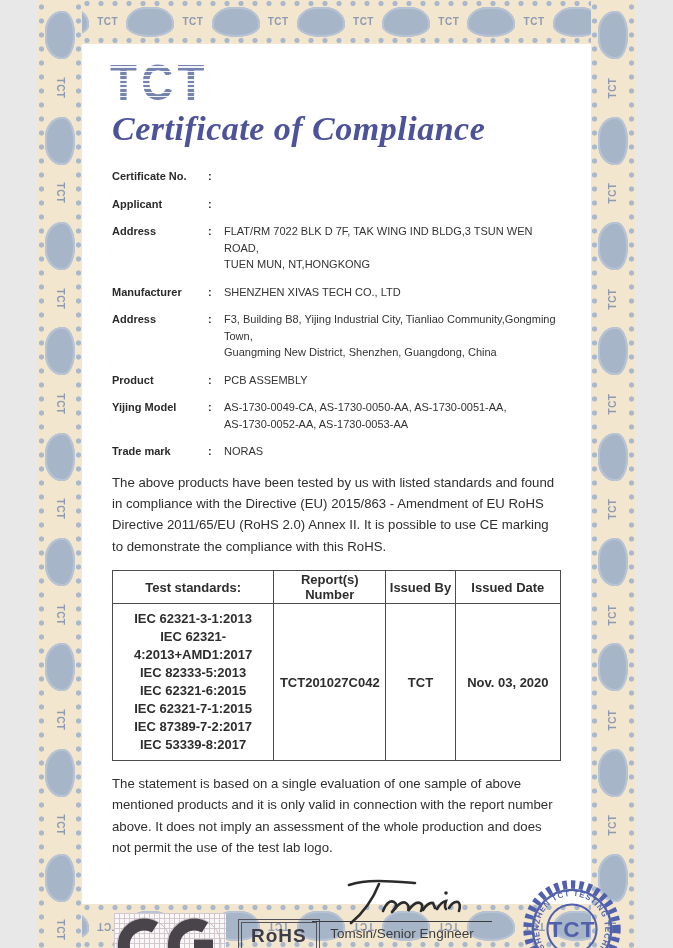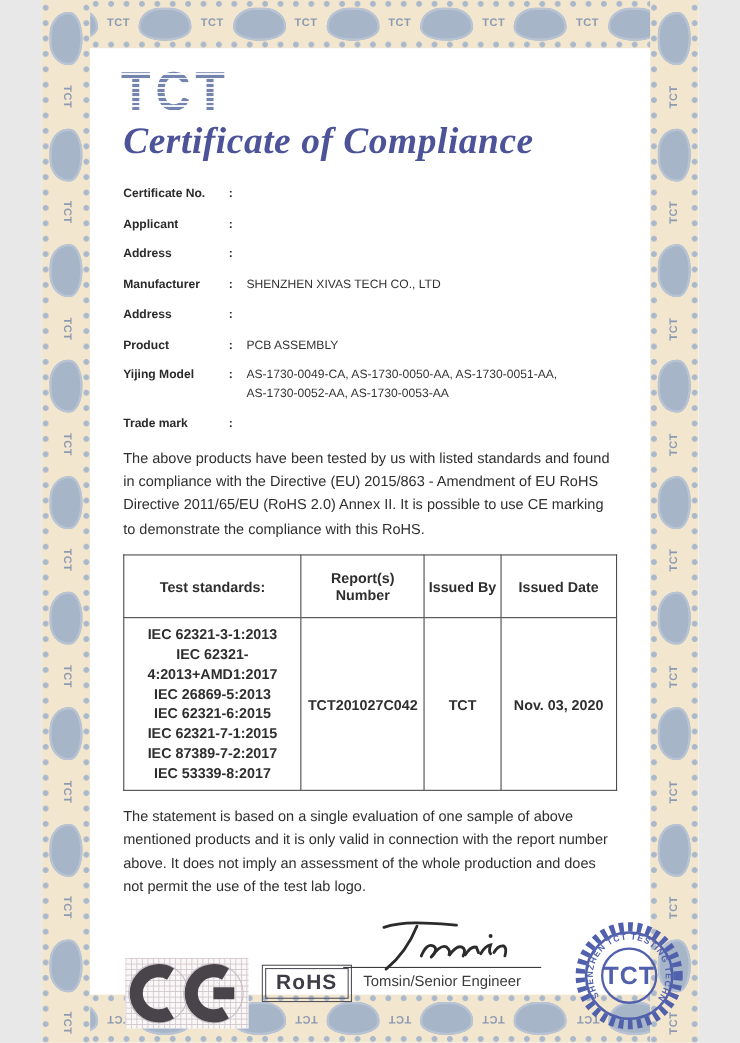--- a/index.html
+++ b/index.html
@@ -74,21 +74,21 @@
 
   
   .para { font-size:13.2px; line-height:1.62; color:#2f2f2f; margin-top:12px; }
 
   
   table.std { width:100%; border-collapse:collapse; margin-top:13px; }
   table.std th, table.std td {
     border:1px solid #4c4c4c; text-align:center; vertical-align:middle;
     font-size:13px; font-weight:bold; color:#2e2e2e;
   }
-  table.std th { padding:13px 2px; }
+  table.std th { padding:1px 2px; }
   table.std td { padding:6px 2px; }
   .std-line { line-height:18px; }
 
   
   .sealrow { position:relative; height:136px; margin-top:14px; }
   .ce-box {
     position:absolute; left:2px; top:40px; width:112px; height:64px;
     background-color:#faf8f7;
     background-image:
       linear-gradient(#d3c8cf 1px, rgba(0,0,0,0) 1px),
@@ -199,44 +199,49 @@
         <span class="dlbl">Certificate No.</span>
         <span class="dcolon">:</span>
       </div>
       <div class="drow">
         <span class="dlbl">Applicant</span>
         <span class="dcolon">:</span>
       </div>
       <div class="drow">
         <span class="dlbl">Address</span>
         <span class="dcolon">:</span>
+        <span class="dval">FLAT/RM 7022 BLK D 7F, TAK WING IND BLDG,3 TSUN WEN ROAD,
+TUEN MUN, NT,HONGKONG</span>
       </div>
       <div class="drow">
         <span class="dlbl">Manufacturer</span>
         <span class="dcolon">:</span>
         <span class="dval">SHENZHEN XIVAS TECH CO., LTD</span>
       </div>
       <div class="drow">
         <span class="dlbl">Address</span>
         <span class="dcolon">:</span>
+        <span class="dval">F3, Building B8, Yijing Industrial City, Tianliao Community,Gongming Town,
+Guangming New District, Shenzhen, Guangdong, China</span>
       </div>
       <div class="drow">
         <span class="dlbl">Product</span>
         <span class="dcolon">:</span>
         <span class="dval">PCB ASSEMBLY</span>
       </div>
       <div class="drow">
         <span class="dlbl">Yijing Model</span>
         <span class="dcolon">:</span>
         <span class="dval">AS-1730-0049-CA, AS-1730-0050-AA, AS-1730-0051-AA,
 AS-1730-0052-AA, AS-1730-0053-AA</span>
       </div>
       <div class="drow">
         <span class="dlbl">Trade mark</span>
         <span class="dcolon">:</span>
+        <span class="dval">NORAS</span>
       </div>
     </div>
 
     
     <div class="para">The above products have been tested by us with listed standards and found in compliance with the Directive (EU) 2015/863 - Amendment of EU RoHS Directive 2011/65/EU (RoHS 2.0) Annex II. It is possible to use CE marking to demonstrate the compliance with this RoHS.</div>
 
     
     <table class="std">
       <colgroup>
         <col style="width:36%">
@@ -250,21 +255,21 @@
           <th>Report(s) Number</th>
           <th>Issued By</th>
           <th>Issued Date</th>
         </tr>
       </thead>
       <tbody>
         <tr>
           <td>
             <div class="std-line">IEC 62321-3-1:2013</div>
             <div class="std-line">IEC 62321-4:2013+AMD1:2017</div>
-            <div class="std-line">IEC 26869-5:2013</div>
+            <div class="std-line">IEC 82333-5:2013</div>
             <div class="std-line">IEC 62321-6:2015</div>
             <div class="std-line">IEC 62321-7-1:2015</div>
             <div class="std-line">IEC 87389-7-2:2017</div>
             <div class="std-line">IEC 53339-8:2017</div>
           </td>
           <td>TCT201027C042</td>
           <td>TCT</td>
           <td>Nov. 03, 2020</td>
         </tr>
       </tbody>

